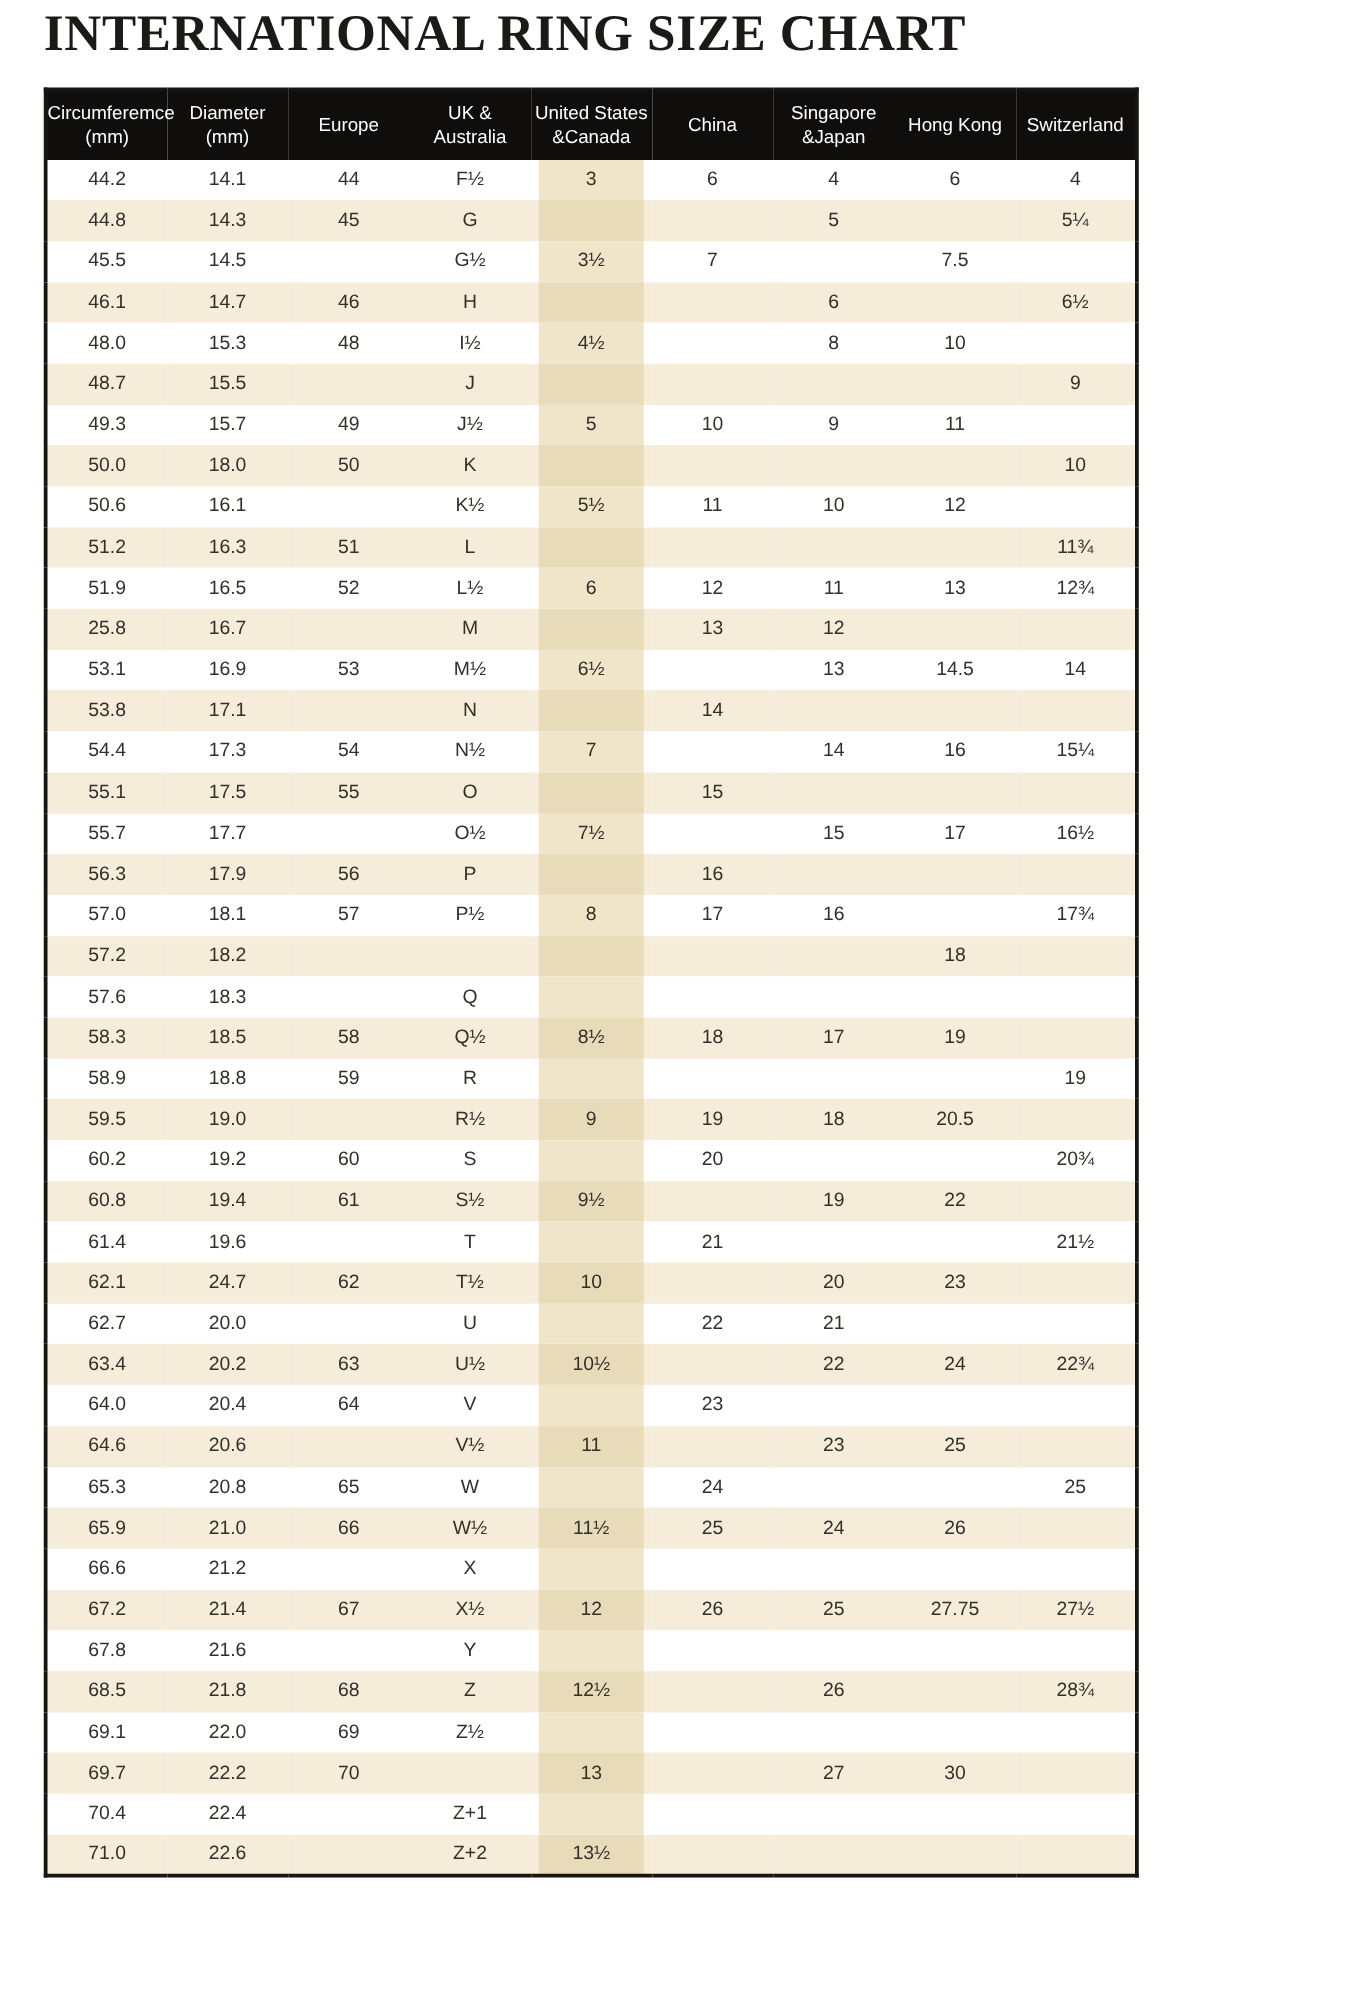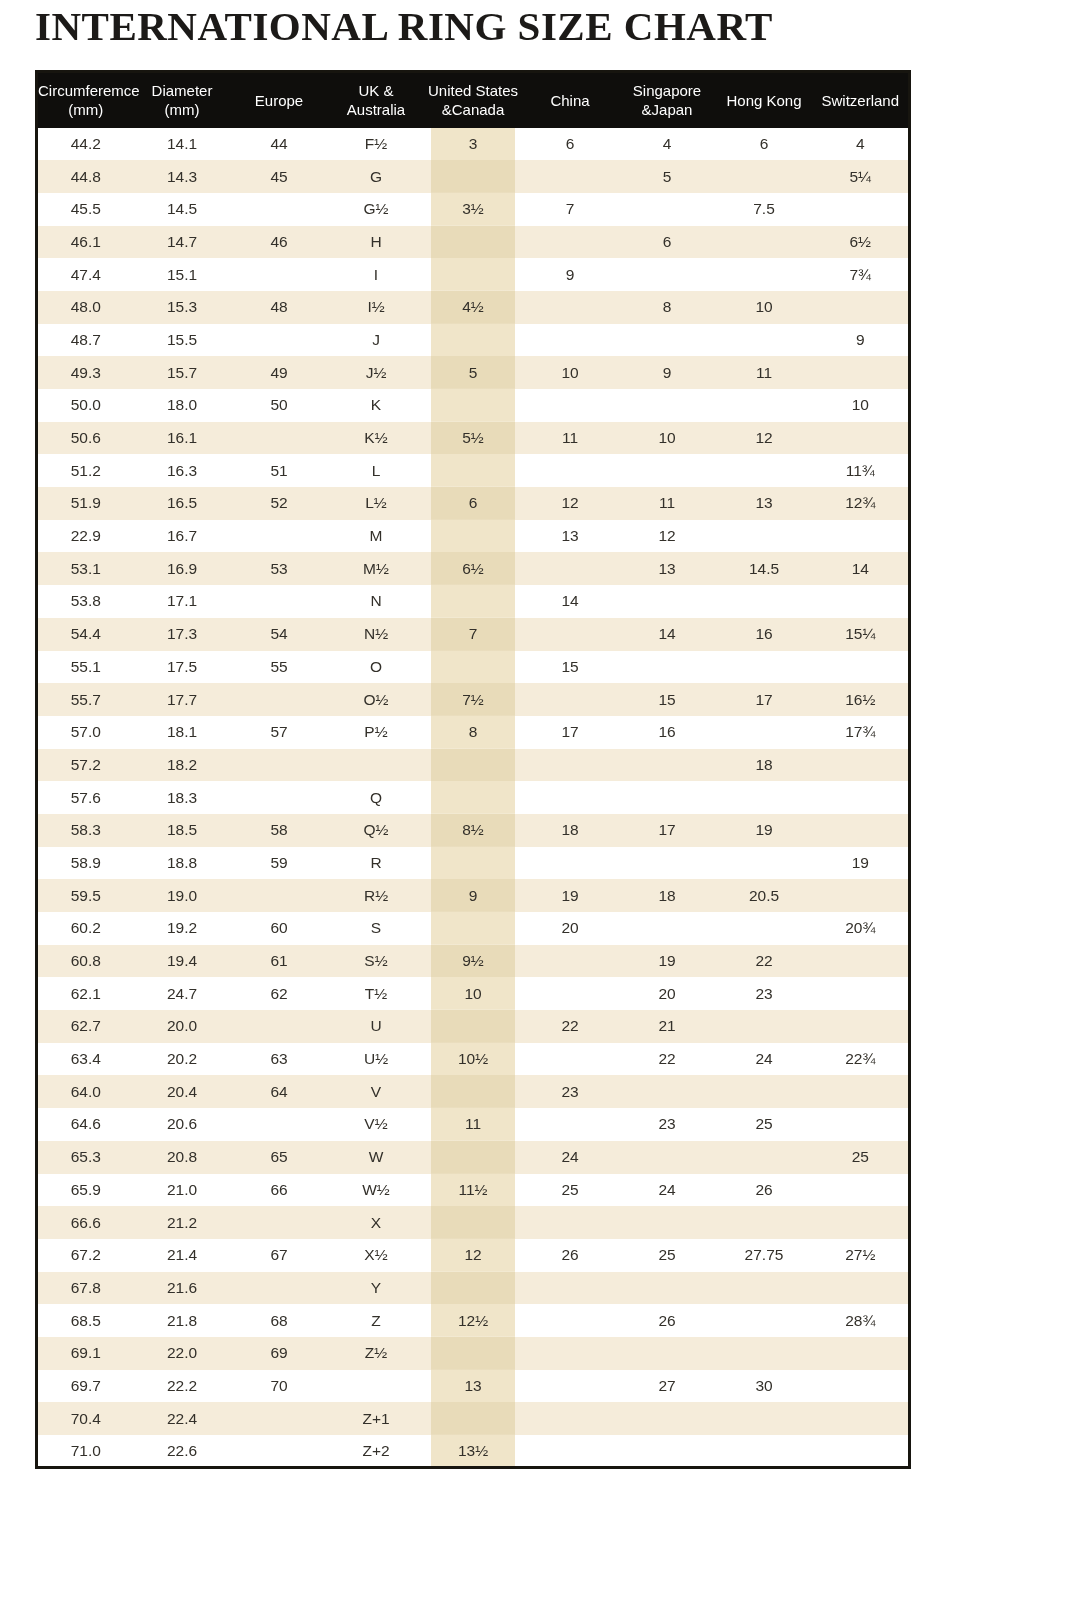--- a/index.html
+++ b/index.html
@@ -147,31 +147,20 @@
           <td>14.7</td>
           <td>46</td>
           <td>H</td>
           <td></td>
           <td></td>
           <td>6</td>
           <td></td>
           <td>6½</td>
         </tr>
         <tr>
-          <td>47.4</td>
-          <td>15.1</td>
-          <td></td>
-          <td>I</td>
-          <td></td>
-          <td>9</td>
-          <td></td>
-          <td></td>
-          <td>7¾</td>
-        </tr>
-        <tr>
           <td>48.0</td>
           <td>15.3</td>
           <td>48</td>
           <td>I½</td>
           <td>4½</td>
           <td></td>
           <td>8</td>
           <td>10</td>
           <td></td>
         </tr>
@@ -235,21 +224,21 @@
           <td>16.5</td>
           <td>52</td>
           <td>L½</td>
           <td>6</td>
           <td>12</td>
           <td>11</td>
           <td>13</td>
           <td>12¾</td>
         </tr>
         <tr>
-          <td>22.9</td>
+          <td>25.8</td>
           <td>16.7</td>
           <td></td>
           <td>M</td>
           <td></td>
           <td>13</td>
           <td>12</td>
           <td></td>
           <td></td>
         </tr>
         <tr>
@@ -299,20 +288,31 @@
         <tr>
           <td>55.7</td>
           <td>17.7</td>
           <td></td>
           <td>O½</td>
           <td>7½</td>
           <td></td>
           <td>15</td>
           <td>17</td>
           <td>16½</td>
+        </tr>
+        <tr>
+          <td>56.3</td>
+          <td>17.9</td>
+          <td>56</td>
+          <td>P</td>
+          <td></td>
+          <td>16</td>
+          <td></td>
+          <td></td>
+          <td></td>
         </tr>
         <tr>
           <td>57.0</td>
           <td>18.1</td>
           <td>57</td>
           <td>P½</td>
           <td>8</td>
           <td>17</td>
           <td>16</td>
           <td></td>
@@ -387,20 +387,31 @@
         <tr>
           <td>60.8</td>
           <td>19.4</td>
           <td>61</td>
           <td>S½</td>
           <td>9½</td>
           <td></td>
           <td>19</td>
           <td>22</td>
           <td></td>
+        </tr>
+        <tr>
+          <td>61.4</td>
+          <td>19.6</td>
+          <td></td>
+          <td>T</td>
+          <td></td>
+          <td>21</td>
+          <td></td>
+          <td></td>
+          <td>21½</td>
         </tr>
         <tr>
           <td>62.1</td>
           <td>24.7</td>
           <td>62</td>
           <td>T½</td>
           <td>10</td>
           <td></td>
           <td>20</td>
           <td>23</td>

